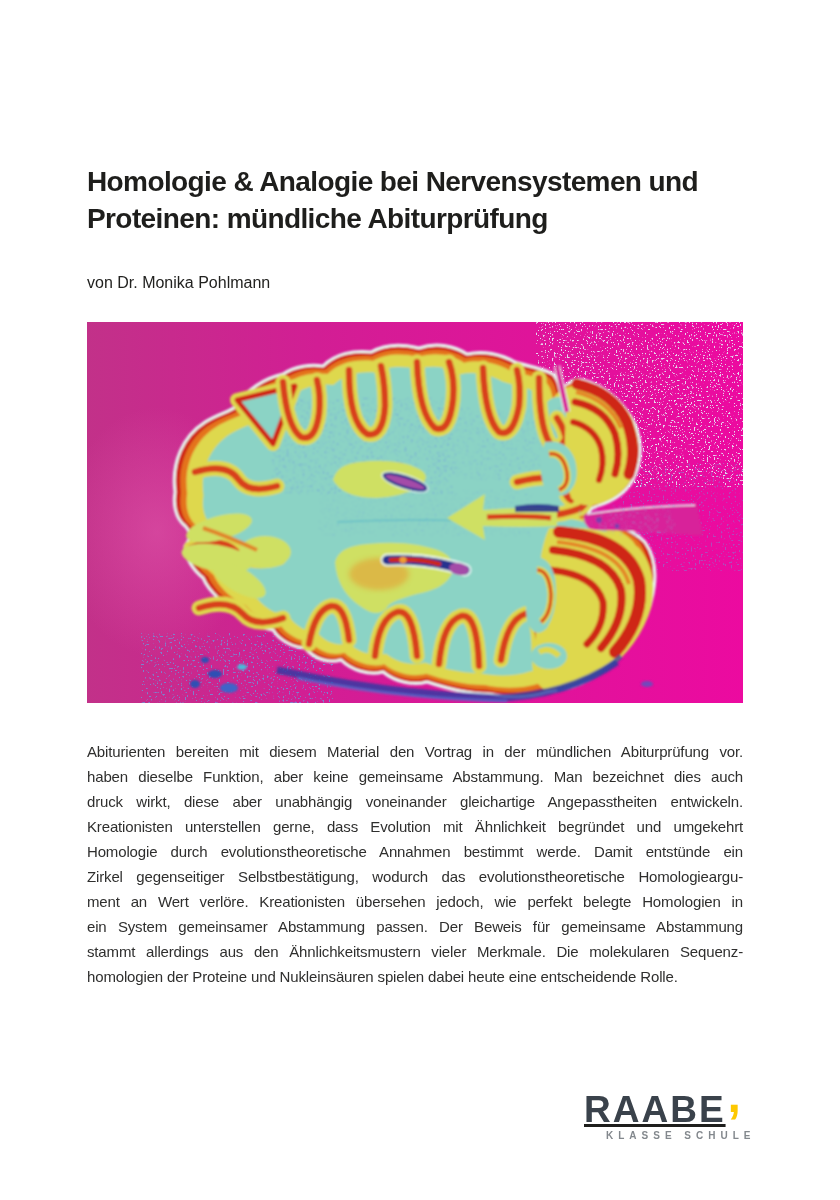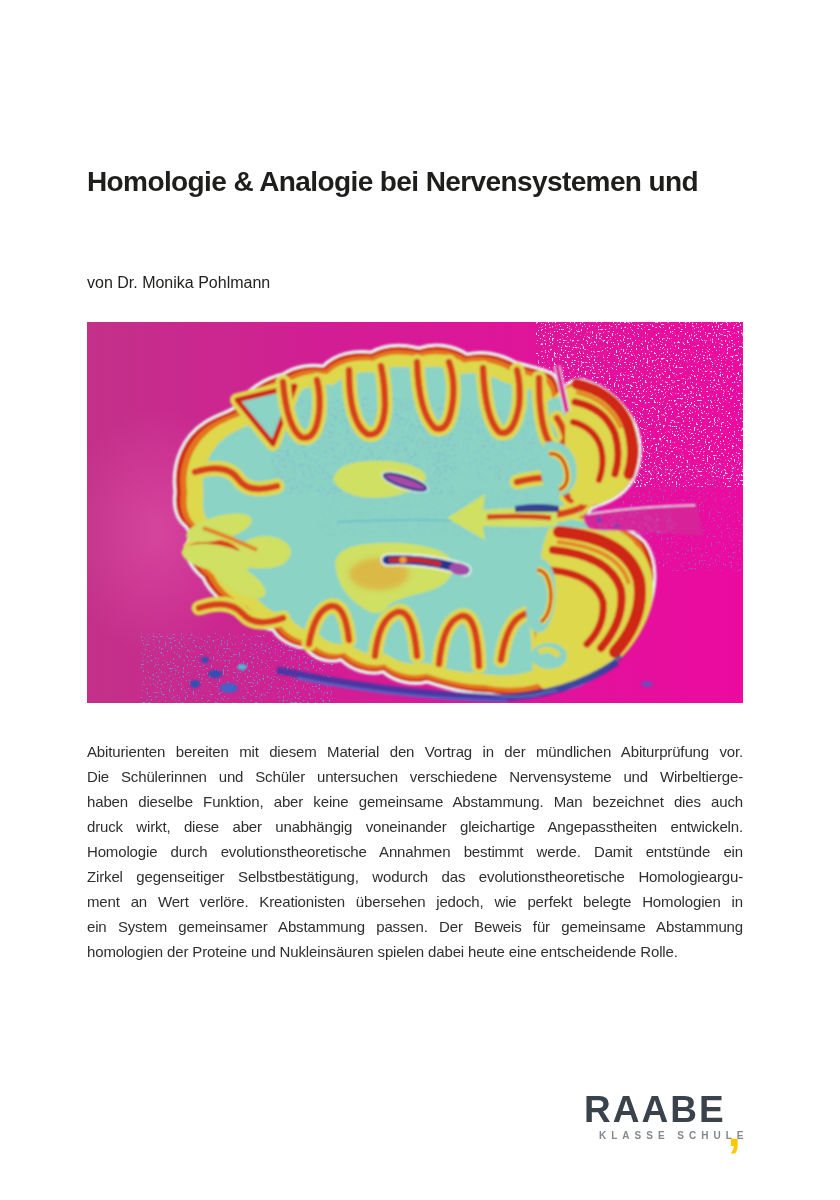--- a/index.html
+++ b/index.html
@@ -9,34 +9,35 @@
          font-size:28px;line-height:37px;font-weight:bold;letter-spacing:-0.6px;color:#1e1e1c;}
   .title span{display:block;white-space:nowrap;}
   .byline{position:absolute;left:87px;top:273px;font-size:16px;line-height:20px;color:#222220;}
   .hero{position:absolute;left:87px;top:322px;width:656px;height:381px;margin:0;}
   .credit{position:absolute;left:87px;top:710px;font-size:14.5px;font-style:italic;color:#3a3a38;letter-spacing:0;}
   .bodytext{position:absolute;left:87px;top:739px;width:656px;}
   .bodytext .line{font-size:15px;line-height:25px;color:#2f2f2e;letter-spacing:-0.15px;
                   text-align:justify;text-align-last:justify;text-justify:inter-word;}
   .bodytext .line.last{text-align-last:left;}
   .logo{position:absolute;left:584px;top:1093px;}
-  .logo-row{display:flex;align-items:flex-end;line-height:34px;}
+  .logo-row{display:flex;align-items:flex-start;line-height:34px;text-decoration:underline;}
   .logo-word{font-weight:bold;font-size:37px;letter-spacing:2px;color:var(--logo-slate,#3a424b);}
   .logo-comma{font-weight:bold;font-size:48px;color:var(--logo-yellow,#fdc800);
               margin-left:2px;line-height:0;position:relative;top:3px;}
   .logo-tagline{font-size:10px;font-weight:bold;letter-spacing:5px;color:var(--tagline-gray,#83888d);
-                margin-top:3px;margin-left:15px;white-space:nowrap;}
+                margin-top:3px;margin-left:22px;white-space:nowrap;}
 </style>
 </head>
 <body>
 
 <div class="page">
 
   <h1 class="title">
     <span>Homologie &amp; Analogie bei Nervensystemen und</span>
+    <span>Proteinen: mündliche Abiturprüfung</span>
   </h1>
 
   <div class="byline">von Dr. Monika Pohlmann</div>
 
   <figure class="hero">
     <svg width="656" height="381" viewBox="0 0 656 381" xmlns="http://www.w3.org/2000/svg">
       <defs>
         <linearGradient id="bgp" x1="0" y1="0" x2="1" y2="0">
           <stop offset="0" stop-color="#c23189"></stop>
           <stop offset="0.35" stop-color="#d21e94"></stop>
@@ -184,27 +185,28 @@
         <path d="M 190 348 Q 300 372 410 376 Q 480 374 530 340" stroke="#2c3ca4" stroke-width="7" fill="none" opacity="0.8"></path>
         <path d="M 210 356 Q 310 377 420 379" stroke="#4f6fd0" stroke-width="3" fill="none" opacity="0.7"></path>
         <path d="M 470 368 Q 510 358 534 334" stroke="#2c3ca4" stroke-width="5" fill="none" opacity="0.7"></path>
       </g>
     </svg>
   </figure>
 
 
   <div class="bodytext">
     <div class="line">Abiturienten bereiten mit diesem Material den Vortrag in der mündlichen Abiturprüfung vor.</div>
-    <div class="line">Die Schülerinnen und Schüler untersuchen verschiedene Nervensysteme und Wirbeltierge-</div>
     <div class="line">haben dieselbe Funktion, aber keine gemeinsame Abstammung. Man bezeichnet dies auch</div>
     <div class="line">druck wirkt, diese aber unabhängig voneinander gleichartige Angepasstheiten entwickeln.</div>
+    <div class="line">Kreationisten unterstellen gerne, dass Evolution mit Ähnlichkeit begründet und umgekehrt</div>
     <div class="line">Homologie durch evolutionstheoretische Annahmen bestimmt werde. Damit entstünde ein</div>
     <div class="line">Zirkel gegenseitiger Selbstbestätigung, wodurch das evolutionstheoretische Homologieargu-</div>
     <div class="line">ment an Wert verlöre. Kreationisten übersehen jedoch, wie perfekt belegte Homologien in</div>
     <div class="line">ein System gemeinsamer Abstammung passen. Der Beweis für gemeinsame Abstammung</div>
+    <div class="line">stammt allerdings aus den Ähnlichkeitsmustern vieler Merkmale. Die molekularen Sequenz-</div>
     <div class="line last">homologien der Proteine und Nukleinsäuren spielen dabei heute eine entscheidende Rolle.</div>
   </div>
 
   <div class="logo">
     <div class="logo-row">
       <span class="logo-word">RAABE</span>
         <span class="logo-comma">,</span>
     </div>
     <div class="logo-tagline">KLASSE SCHULE</div>
   </div>

